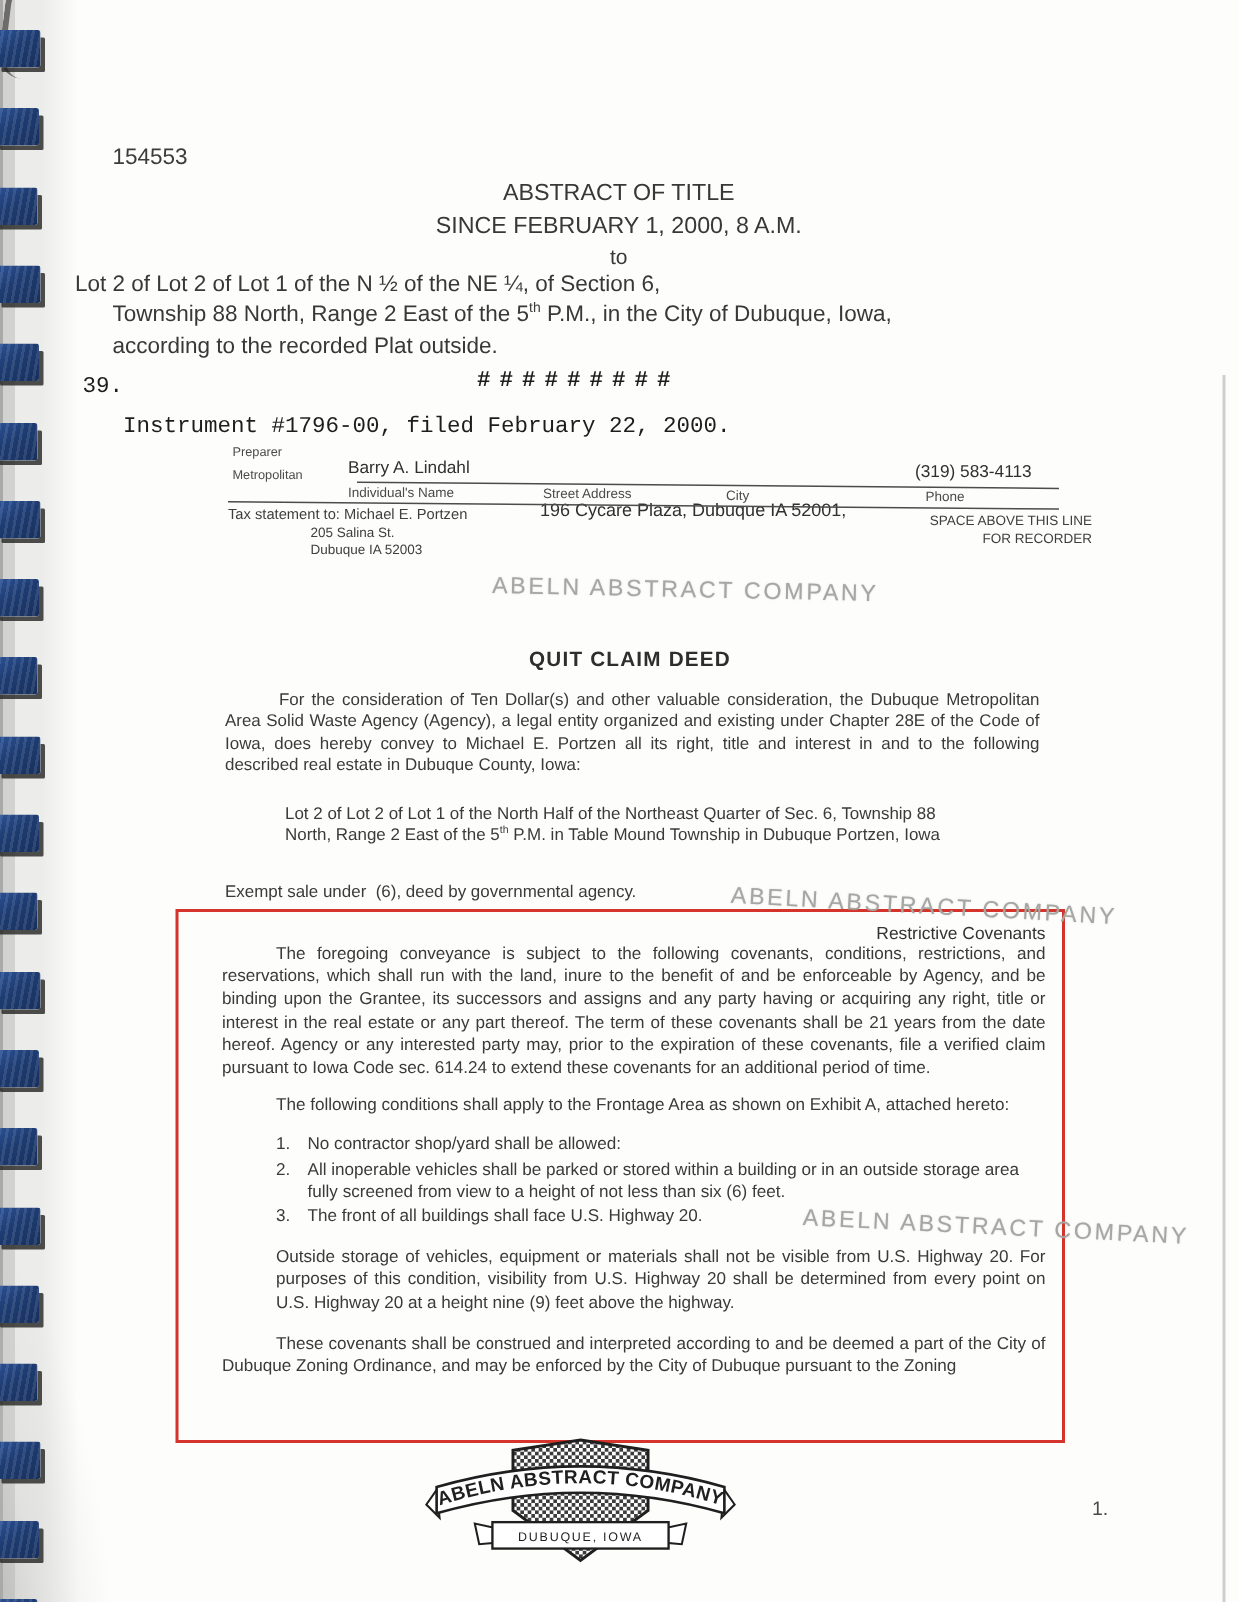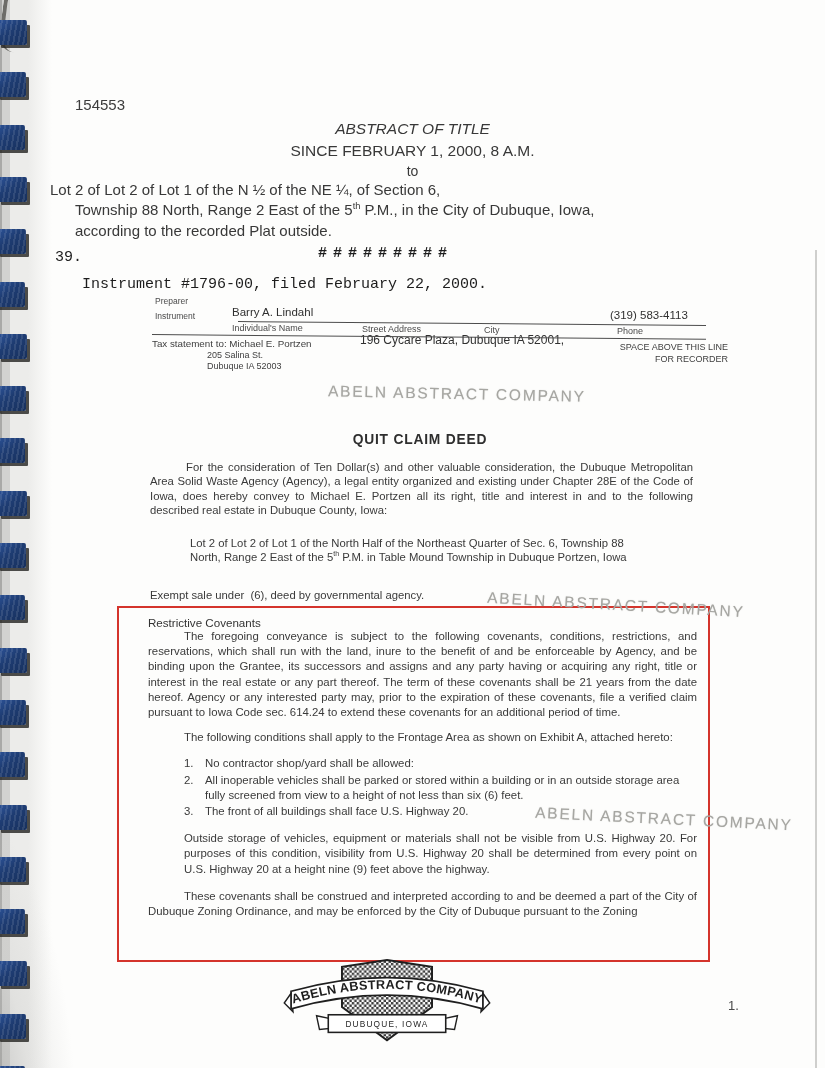--- a/index.html
+++ b/index.html
@@ -38,21 +38,21 @@
   }
   
   .mono{font-family:"Liberation Mono", monospace;color:#1d1d1d;}
   .sup{vertical-align:super;font-size:62%;line-height:0;}
   .center{text-align:center;}
   .just{text-align:justify;}
   .doc-text{font-size:11.3px;line-height:14.3px;color:#3a3a3a;}
   
   .case-number{left:75px;top:96px;font-size:15px;color:#3c3c3c;}
   .title-line{left:100px;width:625px;font-size:15.5px;color:#383838;}
-  .t1{top:120px;font-style:italic;} .t2{top:142px;} .t3{top:163px;font-size:14px;}
+  .t1{top:120px;} .t2{top:142px;} .t3{top:163px;font-size:14px;}
   .legal1{left:50px;top:181px;font-size:15px;color:#383838;}
   .legal2{left:75px;top:201px;font-size:15px;color:#383838;}
   .legal3{left:75px;top:222px;font-size:15px;color:#383838;}
   
   .entry-number{left:55px;top:249px;font-size:15px;}
   .hash-marks{left:318px;top:245px;font-size:15px;font-weight:bold;letter-spacing:6px;}
   .instrument{left:82px;top:276px;font-size:15px;}
   
   .prep-label{left:155px;top:294px;font-size:8.5px;color:#4a4a4a;line-height:15px;}
   .prep-name{left:232px;top:306px;font-size:11.5px;color:#303030;}
@@ -80,21 +80,21 @@
   .deed-title{left:100px;width:640px;top:432px;font-size:13.8px;font-weight:bold;letter-spacing:.8px;color:#2e2e2e;}
   .deed-open{left:150px;top:460px;width:543px;text-indent:36px;}
   .deed-legal{left:190px;top:536px;width:463px;}
   .exempt{left:150px;top:588px;white-space:pre-wrap;}
   
   .cov-box{
     left:117px;top:606px;width:593px;height:356px;box-sizing:border-box;
     border:2px solid #d4342c;z-index:4;
     padding:8px 11px 0 29px;
   }
-  .cov-title{text-align:left;font-size:11.6px;color:#333;margin:0 0 0 0;}
+  .cov-title{text-align:right;font-size:11.6px;color:#333;margin:0 0 0 0;}
   .cov-p{font-size:11.4px;line-height:15.2px;color:#3a3a3a;margin:0;}
   .cov-p1{margin-top:0;text-indent:36px;text-align:justify;}
   .cov-intro{margin-top:10px;margin-left:36px;}
   .cov-list{margin-top:11px;margin-left:36px;}
   .cov-item{display:flex;margin-top:1px;}
   .cov-item .num{width:21px;flex:0 0 21px;}
   .cov-item .txt{flex:1;}
   .cov-intro2{margin-top:13px;margin-left:36px;}
   .cov-p2{margin-top:12px;margin-left:36px;text-align:justify;}
   .cov-p3{margin-top:12px;text-indent:36px;text-align:justify;}
@@ -140,21 +140,21 @@
 <div class="abs legal1">Lot 2 of Lot 2 of Lot 1 of the N ½ of the NE ¼, of Section 6,</div>
 <div class="abs legal2"><span>Township 88 North, Range 2 East of the 5</span><span class="sup">th</span><span> P.M., in the City of Dubuque, Iowa,</span></div>
 <div class="abs legal3">according to the recorded Plat outside.</div>
 
 <div class="abs entry-number mono">39.</div>
 <div class="abs hash-marks mono">#########</div>
 <div class="abs instrument mono">Instrument #1796-00, filed February 22, 2000.</div>
 
 <div class="abs prep-label">
   <div>Preparer</div>
-  <div>Instrument</div>
+  <div>Metropolitan</div>
 </div>
 <div class="abs prep-name">Barry A. Lindahl</div>
 <div class="abs prep-addr">196 Cycare Plaza, Dubuque IA 52001,</div>
 <div class="abs prep-phone">(319) 583-4113</div>
 <div class="abs rule rule-a"></div>
 <div class="abs rule rule-b"></div>
 <div class="abs col-label lbl-name">Individual's Name</div>
 <div class="abs col-label lbl-street">Street Address</div>
 <div class="abs col-label lbl-city">City</div>
 <div class="abs col-label lbl-phone">Phone</div>

